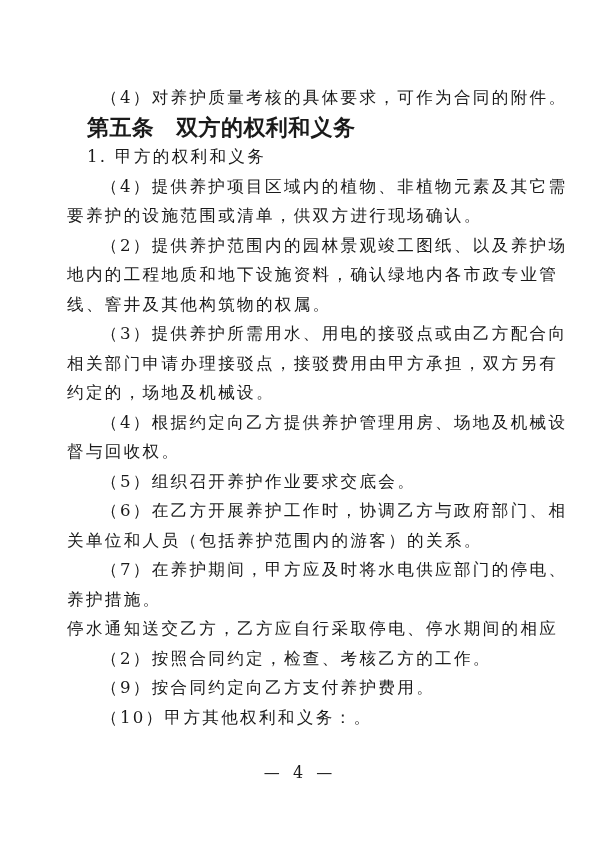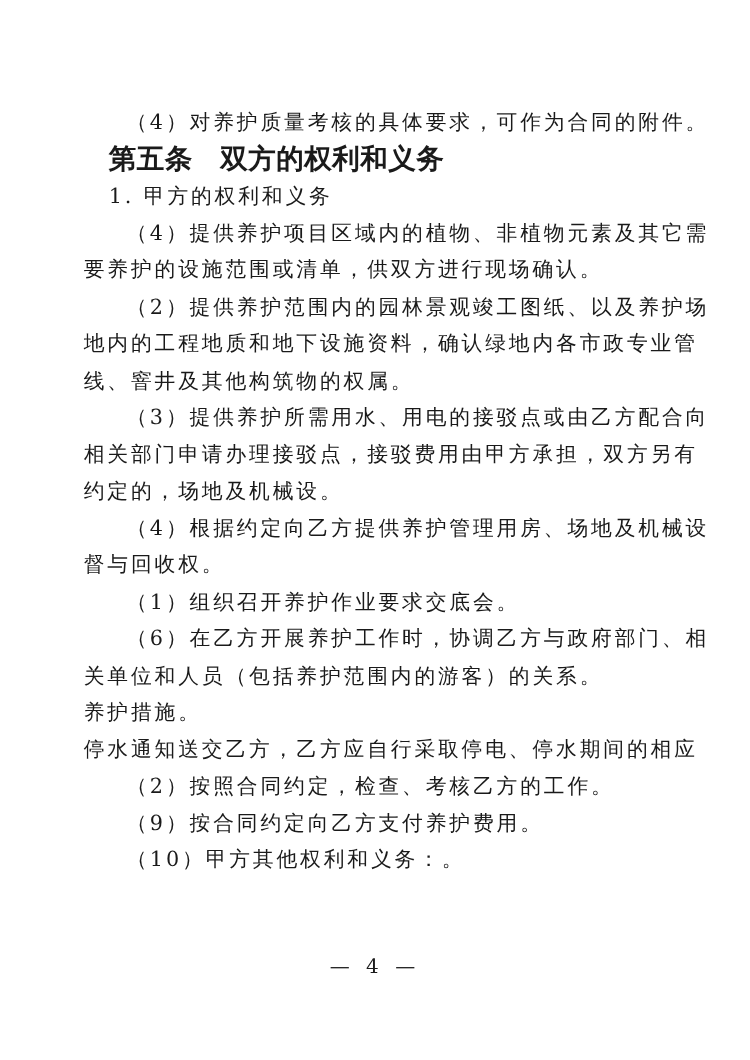--- a/index.html
+++ b/index.html
@@ -94,29 +94,30 @@
     <div class="line">相关部门申请办理接驳点，接驳费用由甲方承担，双方另有</div>
     <div class="line last">约定的，场地及机械设。</div>
   </div>
 
   <div>
     <div class="line indent">（4）根据约定向乙方提供养护管理用房、场地及机械设</div>
     <div class="line last">督与回收权。</div>
   </div>
 
   <div>
-    <div class="line indent last">（1）组织召开养护作业要求交底会。</div>
+    <div class="line indent last">（5）组织召开养护作业要求交底会。</div>
   </div>
 
   <div>
     <div class="line indent">（6）在乙方开展养护工作时，协调乙方与政府部门、相</div>
     <div class="line last">关单位和人员（包括养护范围内的游客）的关系。</div>
   </div>
 
   <div>
+    <div class="line indent">（7）在养护期间，甲方应及时将水电供应部门的停电、</div>
     <div class="line last">养护措施。</div>
     <div class="line">停水通知送交乙方，乙方应自行采取停电、停水期间的相应</div>
   </div>
 
   <div>
     <div class="line indent last">（2）按照合同约定，检查、考核乙方的工作。</div>
   </div>
 
   <div>
     <div class="line indent last">（9）按合同约定向乙方支付养护费用。</div>

